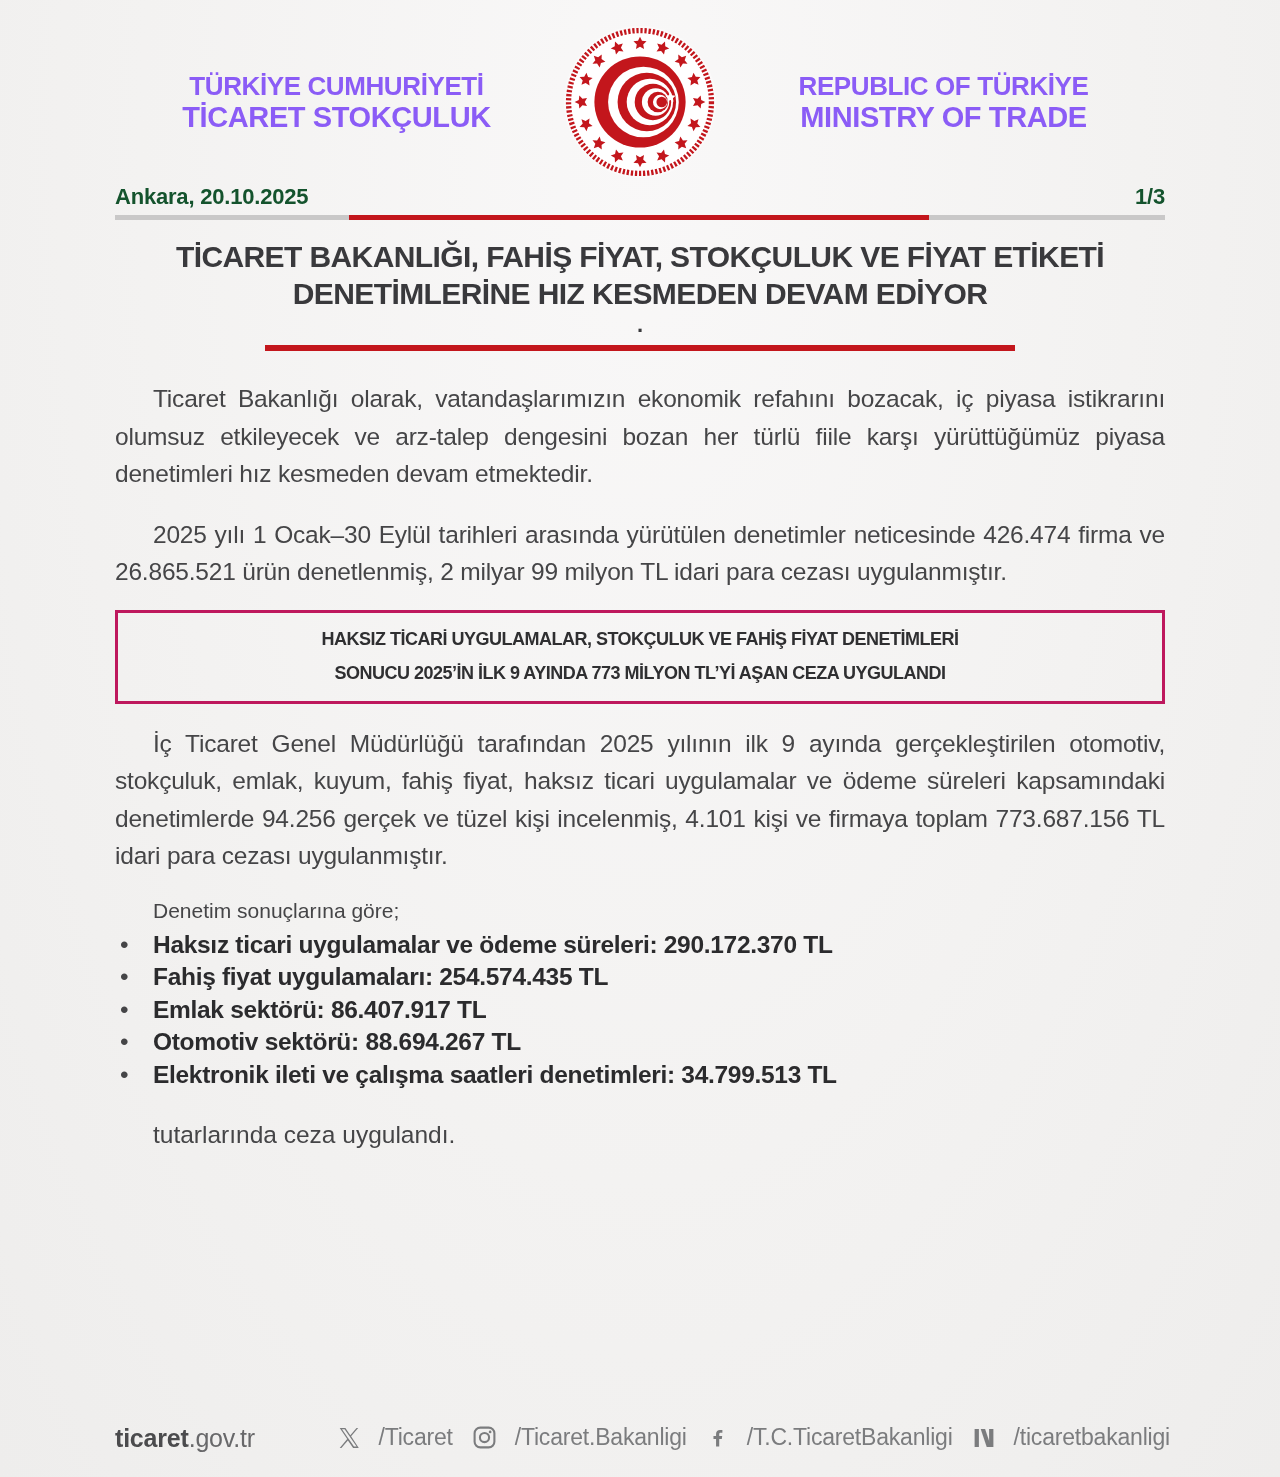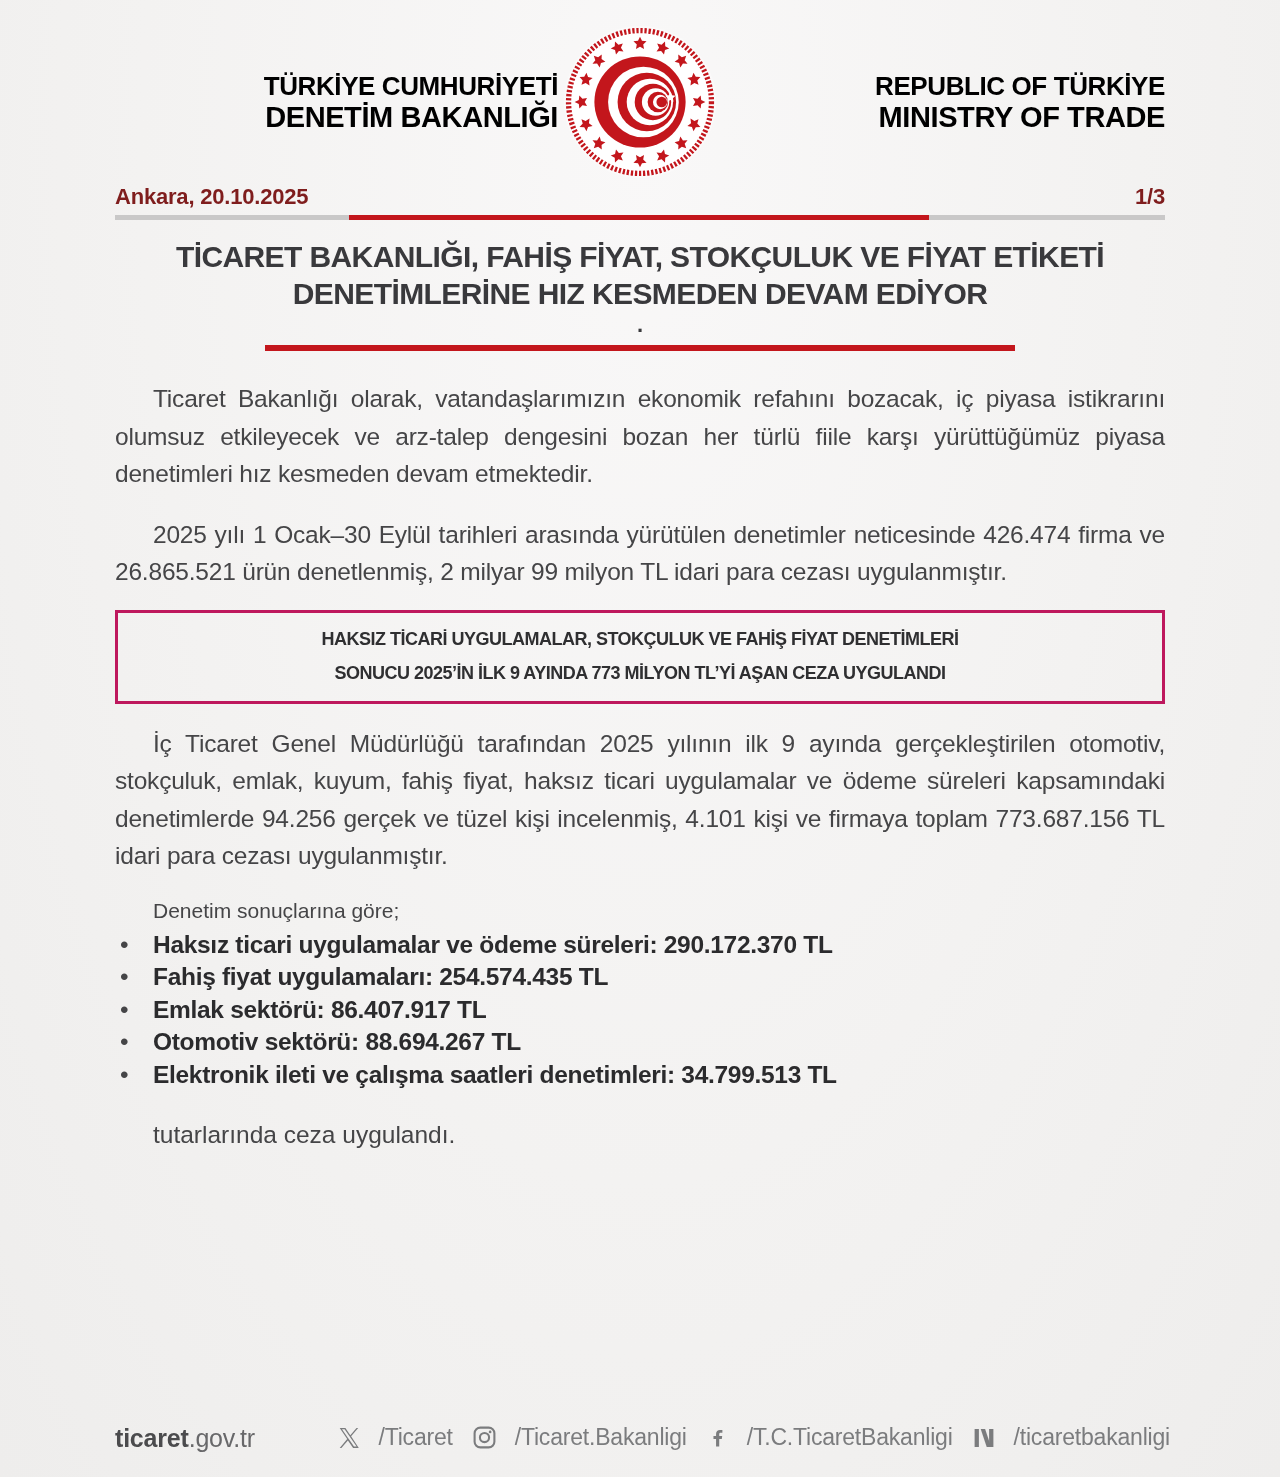--- a/index.html
+++ b/index.html
@@ -8,28 +8,28 @@
     background:radial-gradient(ellipse at 50% 10%, #f9f8f8 0%, #f3f2f1 55%, #eeedec 100%);
     font-family:"Liberation Sans",sans-serif;
     color:#424244;
     position:relative;
     overflow:hidden;
   }
   .page{padding:0 115px;position:relative;height:100%;box-sizing:border-box;}
 
   
   .hdr{display:flex;align-items:center;padding-top:26px;}
-  .org{flex:1;text-align:right;color:#000000;letter-spacing:-0.4px;line-height:31px;}
+  .org{flex:1;text-align:center;color:#8b5cf6;letter-spacing:-0.4px;line-height:31px;}
   .org .l1{font-size:26px;font-weight:600;}
   .org .l2{font-size:29px;font-weight:800;}
   .logo{width:152px;height:152px;flex:0 0 auto;margin:0 6px;}
 
   
   .meta{display:flex;justify-content:space-between;align-items:baseline;
-        color:#7f1d1d;font-size:22px;font-weight:600;margin-top:6px;letter-spacing:-0.2px;}
+        color:#14532d;font-size:22px;font-weight:600;margin-top:6px;letter-spacing:-0.2px;}
   .divider{display:flex;height:5px;margin-top:5px;}
   .divider .seg{height:100%;}
   .seg.gray-l{width:22.3%;background:#c9c8c8;}
   .seg.red{width:55.2%;background:#c3161c;}
   .seg.gray-r{width:22.5%;background:#c9c8c8;}
 
   
   .headline{text-align:center;font-weight:bold;color:#39393c;font-size:30px;
             line-height:37px;letter-spacing:-0.6px;}
   .headline .hl-line{white-space:nowrap;}
@@ -71,21 +71,21 @@
   .social svg{display:block;}
 </style>
 </head>
 <body>
 
 <div class="page">
 
   <div class="hdr">
     <div class="org">
       <div class="l1">TÜRKİYE CUMHURİYETİ</div>
-      <div class="l2">DENETİM BAKANLIĞI</div>
+      <div class="l2">TİCARET STOKÇULUK</div>
     </div>
     <div class="logo">
       <svg viewBox="0 0 200 200" width="152" height="152" aria-hidden="true">
         <defs>
           <path id="st" d="M0,-9 L2.6,-3.5 L8.6,-2.8 L4.2,1.3 L5.3,7.3 L0,4.3 L-5.3,7.3 L-4.2,1.3 L-8.6,-2.8 L-2.6,-3.5 Z"></path>
         </defs>
         <circle cx="100" cy="100" r="100" fill="#fbfafa"></circle>
         <circle cx="100" cy="100" r="94" fill="#ffffff" stroke="#c3161c" stroke-width="7" stroke-dasharray="3 2.4"></circle>
         <g fill="#c3161c">
           <use href="#st" transform="rotate(0 100 100) translate(100 23)"></use>

